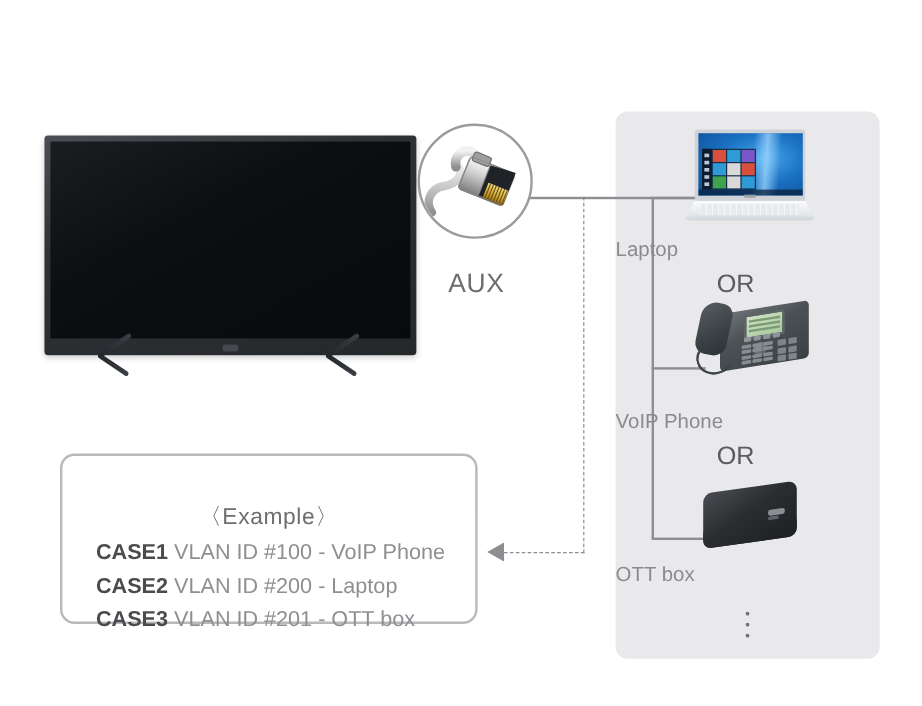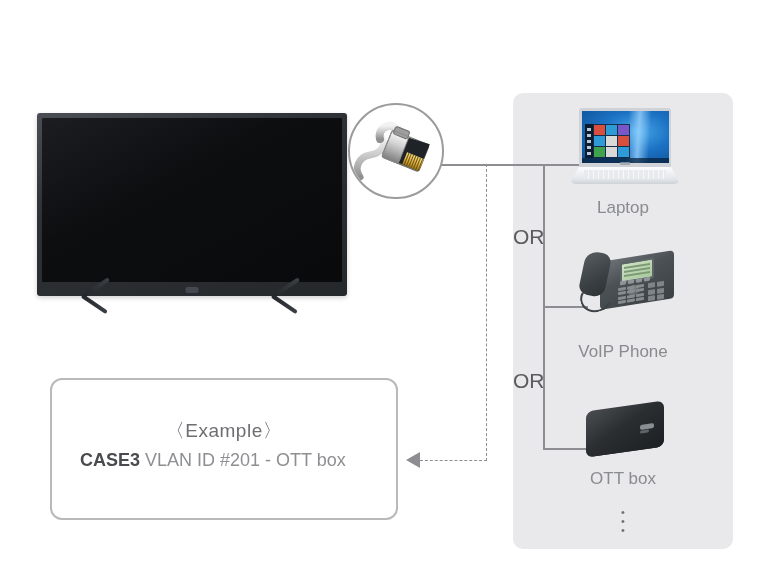--- a/index.html
+++ b/index.html
@@ -74,25 +74,25 @@
     border-top:1.6px dashed #8e8e92;
   }
   .arrow-head{
     position:absolute;left:406px;top:452px;width:0;height:0;
     border-top:8px solid transparent;border-bottom:8px solid transparent;
     border-right:14px solid #8e8e92;
   }
 
   
   .dev-label{
-    position:absolute;width:220px;left:513px;text-align:center;
+    position:absolute;width:220px;left:513px;
     font-size:17px;color:#8a8b8e;
   }
   .or-label{
-    position:absolute;width:200px;left:513px;
+    position:absolute;width:200px;left:513px;text-align:center;
     font-size:21px;color:#5a5b5e;
   }
   .dots{
     position:absolute;left:513px;width:220px;text-align:center;
     font-size:11px;line-height:9px;color:#6f7072;
   }
 
   
   .laptop{position:absolute;left:570px;top:108px;width:110px;height:82px;}
   .lt-lid{
@@ -287,20 +287,21 @@
           <rect x="67.5" y="47" width="1" height="13"></rect>
           <rect x="70" y="47" width="1" height="13"></rect>
           <rect x="72.5" y="47" width="1" height="13"></rect>
         </g>
         <rect x="34" y="32" width="18" height="29" rx="3" fill="none" stroke="#8d8d8d" stroke-width="1"></rect>
       </g>
     </svg>
   </div>
 
   <div class="aux-label">
+    <div>AUX</div>
   </div>
 
   <div class="laptop">
     <div class="lt-lid">
       <div class="lt-screen">
         <div class="lt-glow"></div>
         <div class="lt-taskbar"></div>
         <div class="lt-startmenu">
           <div class="lt-rail">
               <i></i>
@@ -382,19 +383,27 @@
   <div class="dots" style="top:508px">
     <div>•</div>
       <div>•</div>
       <div>•</div>
   </div>
 
   <div class="example-box">
     <div class="ex-title">〈Example〉</div>
     <div class="ex-lines">
       <div class="ex-line">
+        <span class="ex-case">CASE1</span>
+        <span>VLAN ID #100 - VoIP Phone</span>
+      </div>
+      <div class="ex-line">
+        <span class="ex-case">CASE2</span>
+        <span>VLAN ID #200 - Laptop</span>
+      </div>
+      <div class="ex-line">
         <span class="ex-case">CASE3</span>
         <span>VLAN ID #201 - OTT box</span>
       </div>
     </div>
   </div>
 
 </div>
 
 </body></html>

